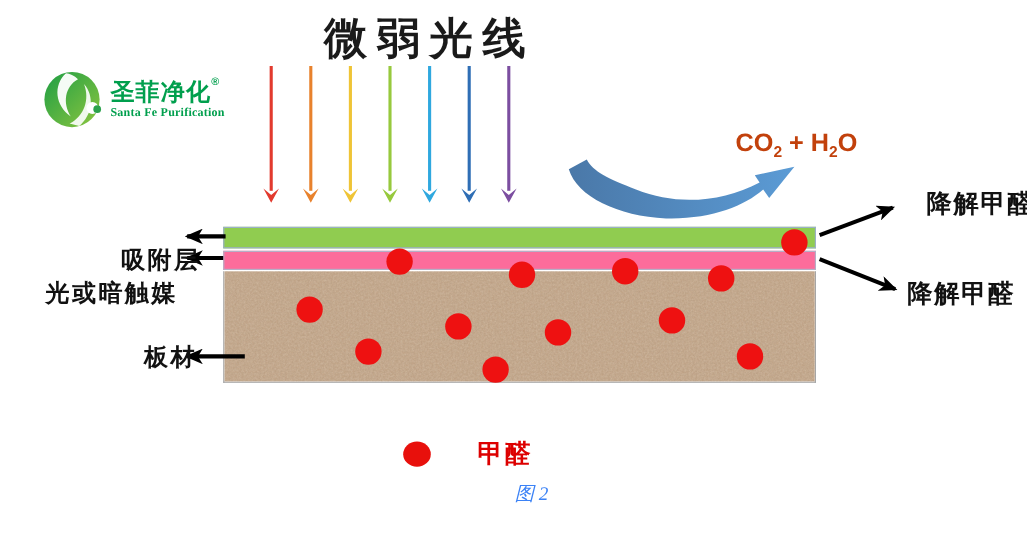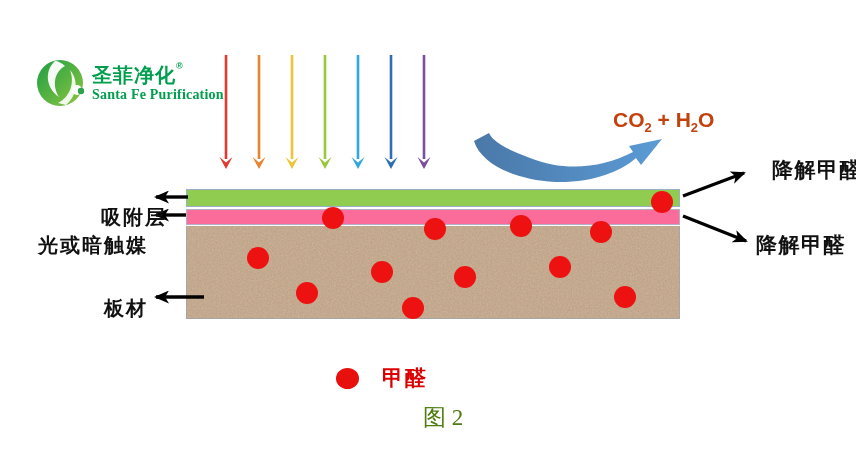--- a/index.html
+++ b/index.html
@@ -7,52 +7,52 @@
     position:relative;width:856px;height:451px;background:#ffffff;overflow:hidden;
     font-family:"Liberation Serif","DejaVu Serif",serif;
   }
   
   .logo{position:absolute;left:36px;top:58px;display:flex;align-items:center;gap:4px;}
   .logo-icon{width:52px;height:50px;}
   .logo-text{display:flex;flex-direction:column;line-height:1;}
   .logo-cn{font-family:"Liberation Sans","DejaVu Sans",sans-serif;font-weight:bold;
            font-size:20px;letter-spacing:1px;color:#009F4D;}
   .logo-cn sup{font-size:9px;vertical-align:top;position:relative;top:-3px;}
-  .logo-en{font-size:14px;font-weight:bold;color:#009F4D;margin-top:3px;letter-spacing:0.2px;}
+  .logo-en{font-size:10px;font-weight:bold;color:#009F4D;margin-top:3px;letter-spacing:0.2px;}
   
   .title{position:absolute;left:358px;top:8px;transform:translateX(-50%);
          font-size:36px;font-weight:600;letter-spacing:8px;color:#1a1a1a;white-space:nowrap;}
   
   .overlay{position:absolute;left:0;top:0;width:856px;height:451px;pointer-events:none;}
   
   .product{position:absolute;left:613px;top:108px;font-family:"Liberation Sans","DejaVu Sans",sans-serif;
            font-weight:bold;font-size:21px;color:#c2410c;white-space:nowrap;}
   .product sub{font-size:13px;}
   
   .layer{position:absolute;left:186px;width:494px;box-sizing:border-box;}
   .layer-catalyst{top:189px;height:18px;border:1px solid #9bb0c6;}
   .layer-adsorption{top:209px;height:16px;border:1px solid #b5aec6;}
   .layer-board{top:226px;height:93px;border:1px solid #a6a6a6;border-top:none;}
   .layer-board svg{display:block;width:100%;height:100%;}
   
   .dot{position:absolute;border-radius:50%;}
   
   .left-label{position:absolute;left:0;width:148px;text-align:right;font-size:20px;
               font-weight:bold;letter-spacing:2px;color:#111;white-space:nowrap;line-height:1.3;}
-  .ll-0{top:184px;margin-top:48px;} .ll-1{top:204px;padding-left:19px;} .ll-2{top:295px;}
+  .ll-0{top:184px;margin-top:48px;} .ll-1{top:204px;padding-left:19px;} .ll-2{top:285px;padding-left:16px;}
   .right-label{position:absolute;font-size:21px;font-weight:600;letter-spacing:1.5px;
                color:#111;white-space:nowrap;line-height:1.3;}
   .rl-0{left:756px;top:157px;padding-left:16px;} .rl-1{left:756px;top:232px;}
   
-  .legend{position:absolute;left:336px;top:364px;display:flex;align-items:center;gap:23px;}
+  .legend{position:absolute;left:336px;top:364px;display:flex;align-items:center;gap:39px;}
   .legend-marker{width:23px;height:21px;border-radius:50%;}
   .legend-label{font-size:21px;font-weight:bold;letter-spacing:2px;}
   
   .caption{position:absolute;left:443px;top:402px;transform:translateX(-50%);
-           font-size:23px;color:#4d7c0f;white-space:nowrap;}
+           font-size:16px;color:#3b82f6;white-space:nowrap;font-style:italic;}
 </style>
 </head>
 <body>
 
 <div class="canvas">
 
   <div class="logo">
     <svg class="logo-icon" viewBox="0 0 52 50">
       <defs>
         <linearGradient id="logoGrad" x1="0" y1="0" x2="1" y2="1">
@@ -65,20 +65,21 @@
       <path d="M30,47 C41,38 43,22 34,12 C39,25 34,39 22,45 Z" fill="#ffffff" opacity="0.9"></path>
       <circle cx="41" cy="32" r="5" fill="#ffffff"></circle>
       <circle cx="45" cy="33" r="3.2" fill="#2BA24C"></circle>
     </svg>
     <div class="logo-text">
       <div class="logo-cn"><span>圣菲净化</span><sup>®</sup></div>
       <div class="logo-en">Santa Fe Purification</div>
     </div>
   </div>
 
+  <div class="title">微弱光线</div>
 
   <div class="layer layer-catalyst" style="background: rgb(144, 204, 80);"></div>
   <div class="layer layer-adsorption" style="background: rgb(252, 108, 155);"></div>
   <div class="layer layer-board">
     <svg preserveAspectRatio="none">
       <defs>
         <filter id="grainDark" x="0" y="0" width="100%" height="100%">
           <feTurbulence type="fractalNoise" baseFrequency="0.9" numOctaves="2" seed="7"></feTurbulence>
           <feColorMatrix type="matrix" values="0 0 0 0 0.38  0 0 0 0 0.28  0 0 0 0 0.19  0 0 0 0.9 0"></feColorMatrix>
         </filter>

